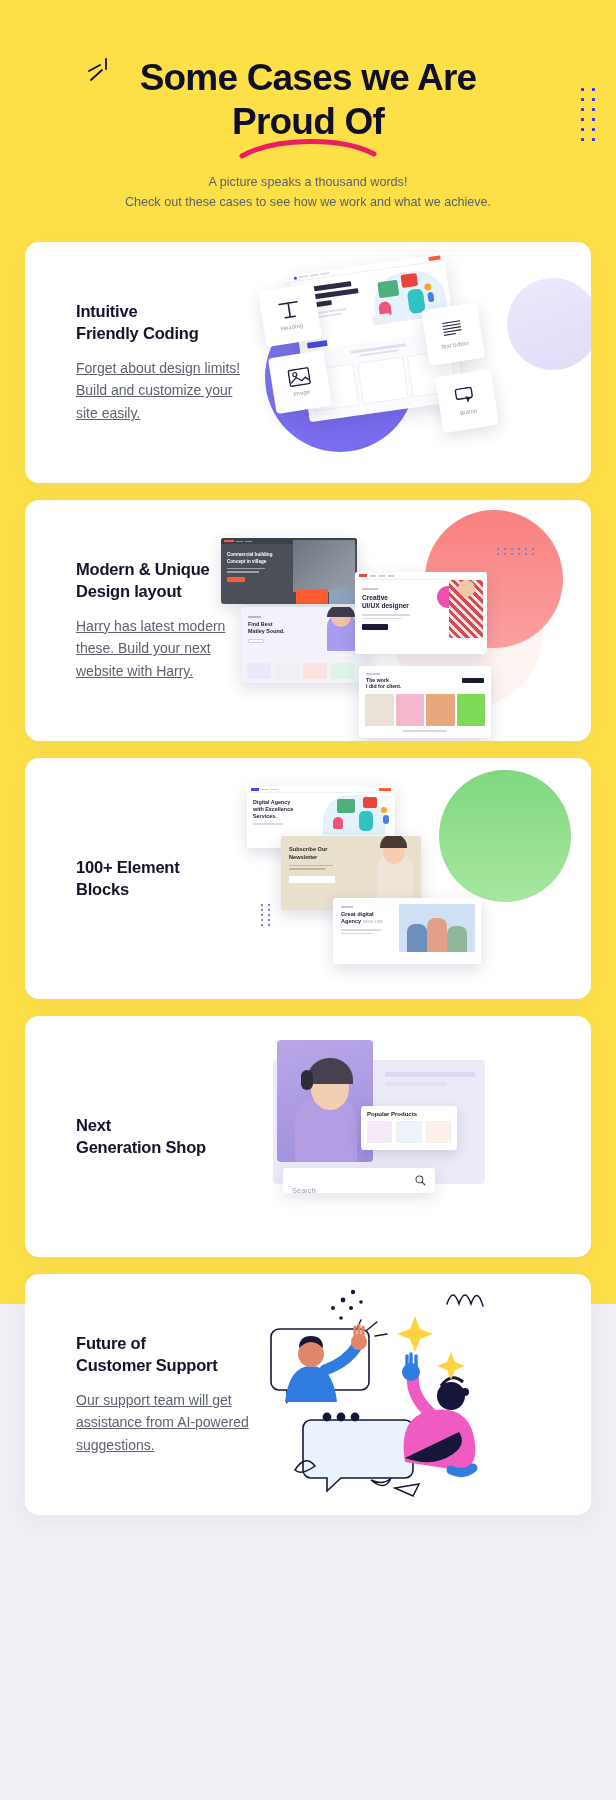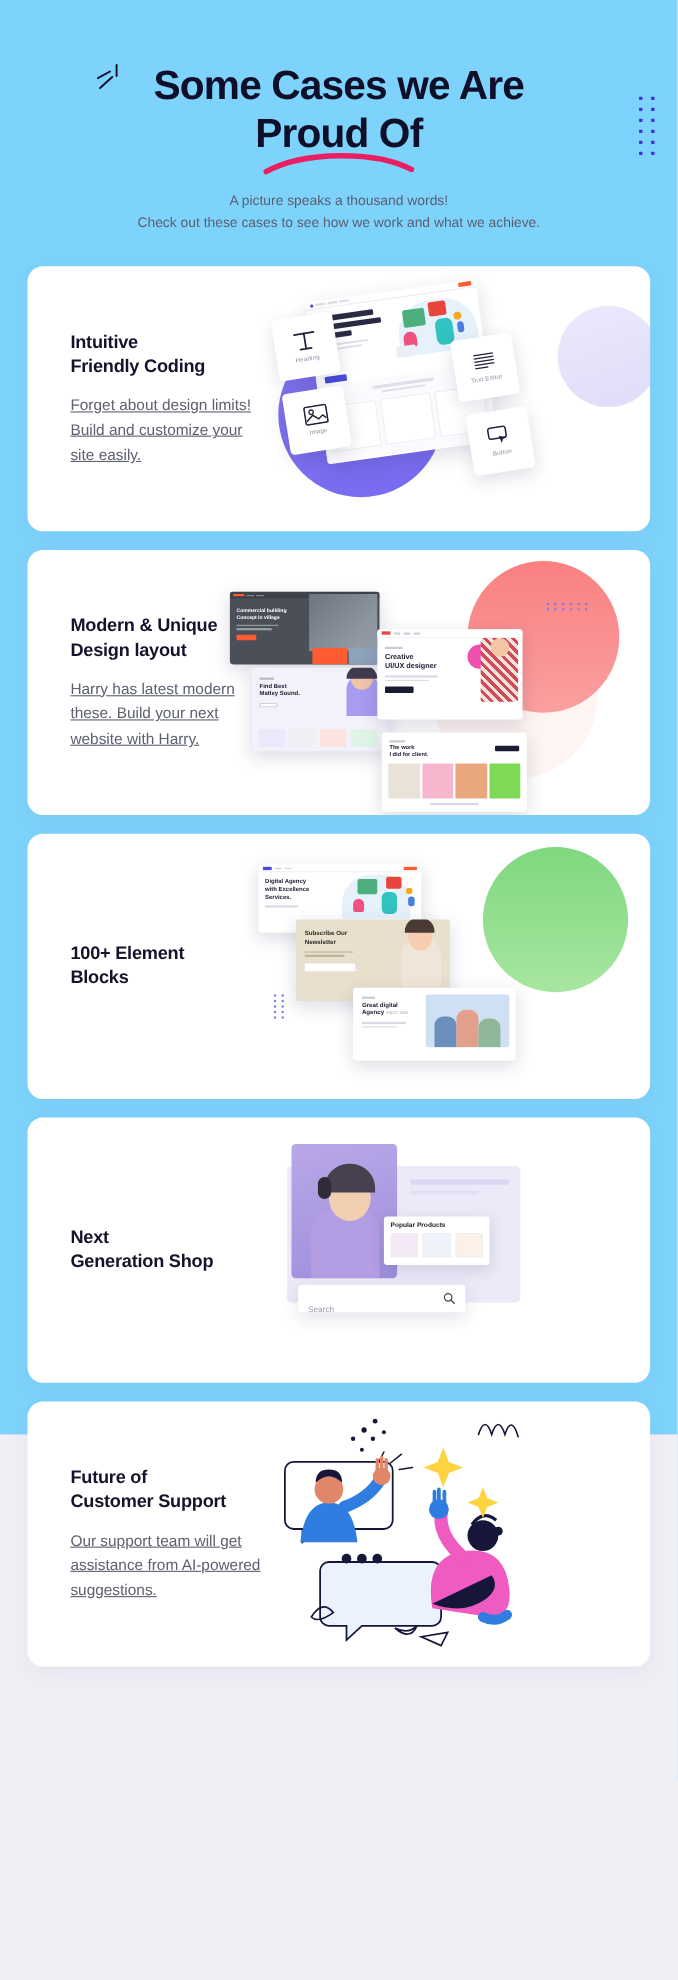--- a/index.html
+++ b/index.html
@@ -3,21 +3,21 @@
 <meta charset="utf-8">
 <style>
   * { box-sizing: border-box; margin: 0; padding: 0; }
   html, body {
     width: 616px;
     height: 1800px;
     background: #f0eff5;
     font-family: "Liberation Sans", sans-serif;
     overflow: hidden;
   }
-  .page { position: relative; width: 616px; height: 1304px; background: #7dd3fc; }
+  .page { position: relative; width: 616px; height: 1304px; background: #fde047; }
 
   
   .header { position: relative; padding-top: 56px; text-align: center; }
   .title {
     font-size: 37px;
     font-weight: bold;
     letter-spacing: -0.8px;
     color: #0f0f29;
     line-height: 1.18;
     padding: 0 90px;
@@ -54,21 +54,21 @@
   .card {
     position: relative;
     background: #ffffff;
     border-radius: 14px;
     box-shadow: 0 6px 22px rgba(80,80,130,0.055);
     height: 241px;
     overflow: hidden;
     display: flex;
     align-items: center;
   }
-  .card-text { width: 218px; padding-left: 39px; flex: none; z-index: 4; }
+  .card-text { width: 218px; padding-left: 39px; flex: none; z-index: 4; margin-left: 12px; }
   .card-title {
     font-size: 16.5px;
     font-weight: bold;
     color: #13132b;
     line-height: 1.33;
     letter-spacing: -0.2px;
     white-space: pre-line;
   }
   .card-desc {
     margin-top: 12px;

